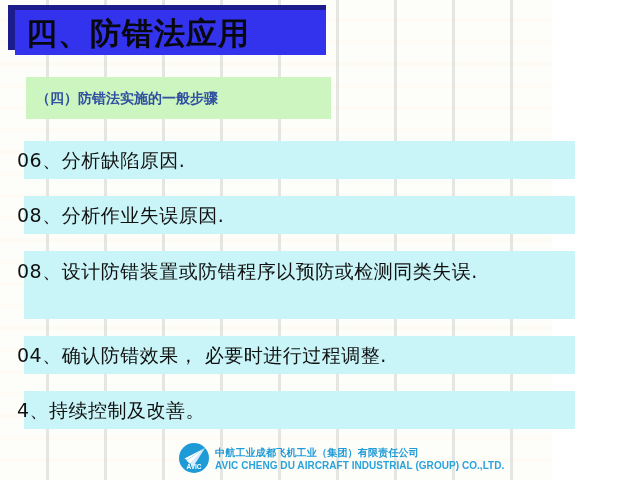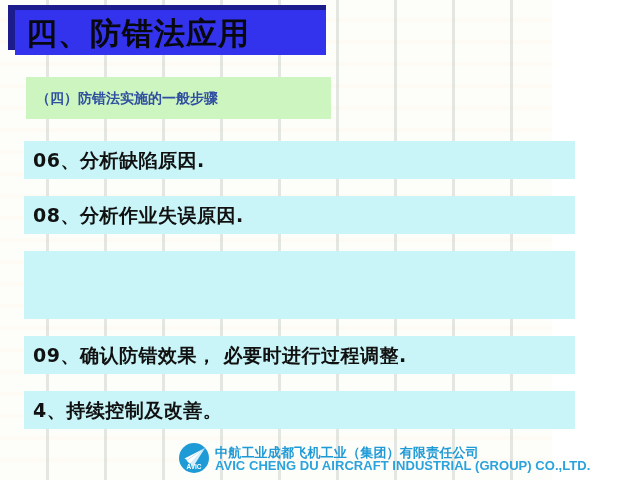--- a/index.html
+++ b/index.html
@@ -93,25 +93,25 @@
   
   .band {
     position: absolute;
     left: 24px;
     width: 551px;
     background: #c9f5f8;
     box-sizing: border-box;
   }
   .band-text {
     position: absolute;
-    left: 33px;
+    left: 17px;
     width: 545px;
     font-family: "DejaVu Sans", "Liberation Sans", sans-serif;
     font-size: 19px;
-    font-weight: bold;
+    font-weight: normal;
     color: #111111;
     letter-spacing: 0.5px;
   }
   .band-text.two-line {
     line-height: 33px;
   }
 
   
   .footer {
     position: absolute;
@@ -134,30 +134,30 @@
     height: 32px;
   }
   .logo-texts {
     margin-left: 5px;
     display: flex;
     flex-direction: column;
     justify-content: center;
   }
   .logo-cn {
     font-family: "DejaVu Sans", "Liberation Sans", sans-serif;
-    font-size: 13px;
+    font-size: 10px;
     font-weight: bold;
     color: #1e9ad6;
     letter-spacing: 0.2px;
     white-space: nowrap;
     line-height: 14px;
   }
   .logo-en {
     font-family: "Liberation Sans", "DejaVu Sans", sans-serif;
-    font-size: 13px;
+    font-size: 10px;
     font-weight: bold;
     color: #2aa3dc;
     letter-spacing: 0.05px;
     white-space: nowrap;
     line-height: 10px;
     margin-top: 1px;
   }
 </style>
 </head>
 <body>
@@ -171,23 +171,24 @@
   <div class="subtitle-box"></div>
   <div class="subtitle-text">（四）防错法实施的一般步骤</div>
 
   <div class="band" style="top:141px; height:38px;"></div>
   <div class="band-text" style="top:148px; line-height:25px;">06、分析缺陷原因.</div>
 
   <div class="band" style="top:196px; height:38px;"></div>
   <div class="band-text" style="top:203px; line-height:25px;">08、分析作业失误原因.</div>
 
   <div class="band" style="top:251px; height:68px;"></div>
+  <div class="band-text two-line" style="top:255px; width:538px;">08、设计防错装置或防错程序以预防或检测同类失误.</div>
 
   <div class="band" style="top:336px; height:38px;"></div>
-  <div class="band-text" style="top:343px; line-height:25px;">09、确认防错效果，  必要时进行过程调整.</div>
+  <div class="band-text" style="top:343px; line-height:25px;">04、确认防错效果，  必要时进行过程调整.</div>
 
   <div class="band" style="top:391px; height:38px;"></div>
   <div class="band-text" style="top:398px; line-height:25px;">4、持续控制及改善。</div>
 
   <div class="footer">
     <div class="logo-mark">
       <svg viewBox="0 0 64 64" xmlns="http://www.w3.org/2000/svg">
         <circle cx="32" cy="32" r="30" fill="#1e9ad6"></circle>
         <path d="M54 12 L24 44 L17 37 Z" fill="#ffffff"></path>
         <path d="M54 12 L30 50 L25 42 Z" fill="#d7edf9"></path>

